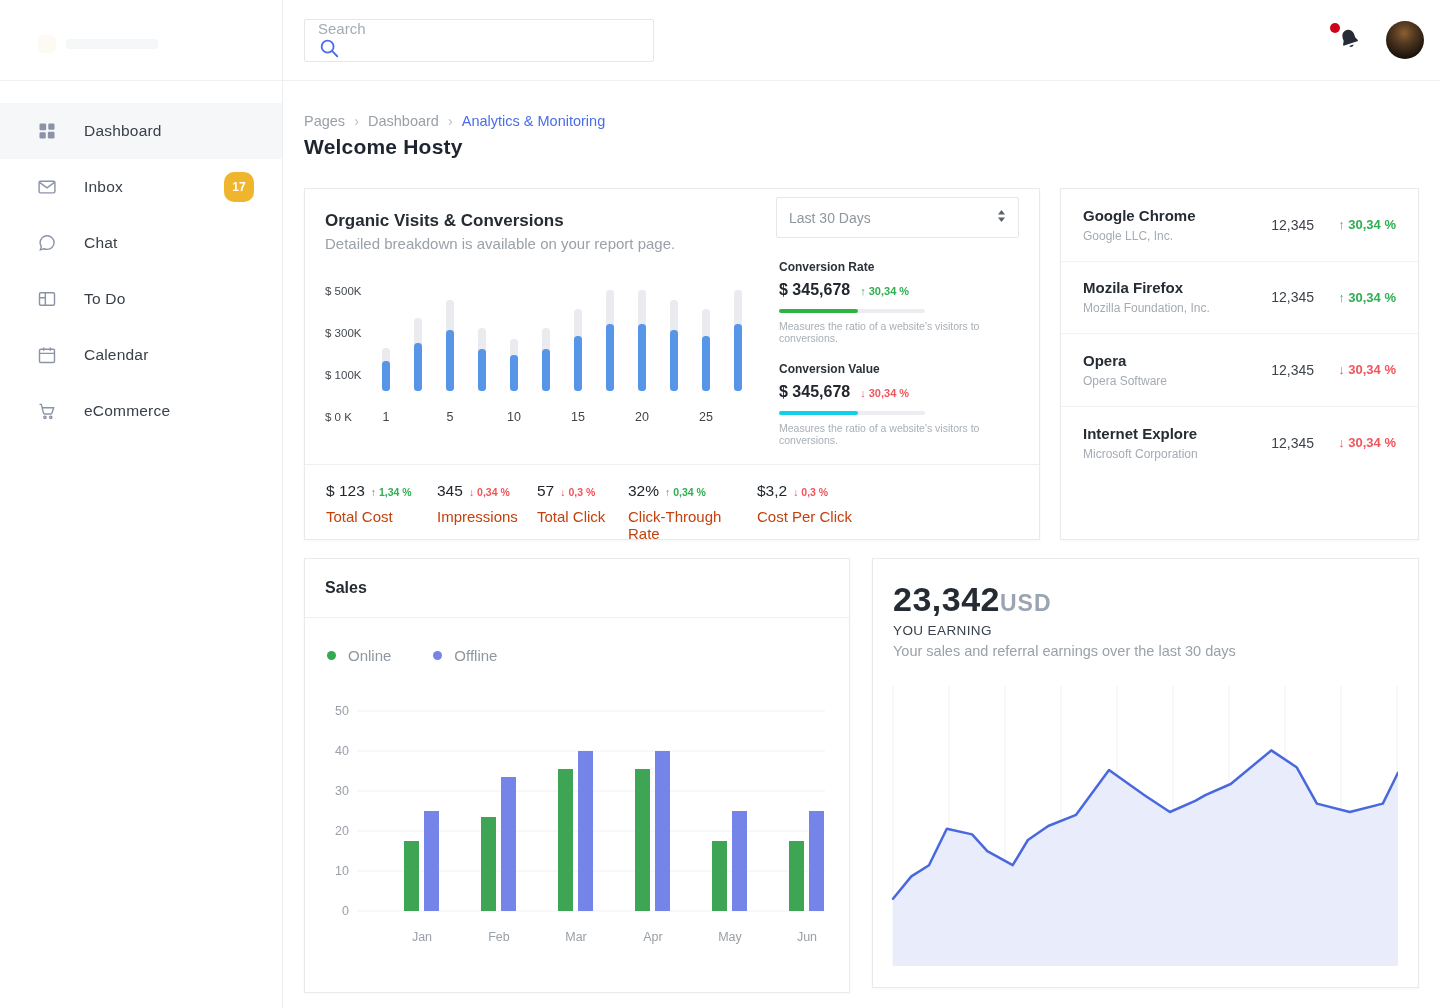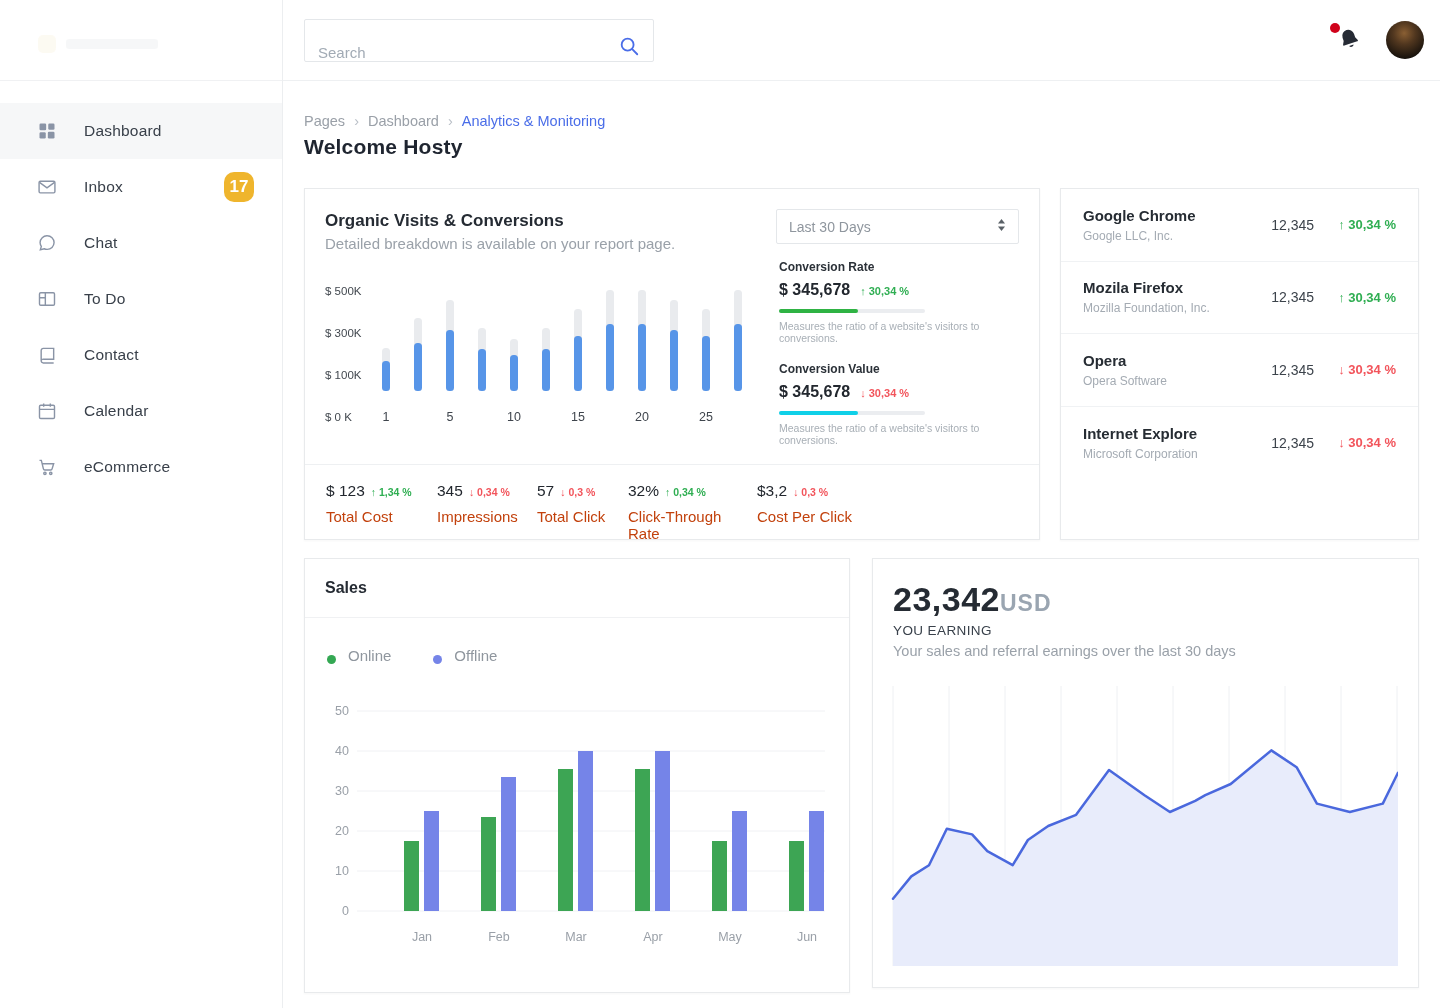--- a/index.html
+++ b/index.html
@@ -15,29 +15,29 @@
                 display:flex; align-items:center; gap:10px; }
   .logo-ghost .mark { width:18px; height:18px; border-radius:5px; background:#d9a514; }
   .logo-ghost .bar  { flex:1; height:10px; border-radius:3px; background:#6c7684; }
   .side-nav { padding-top:22px; }
   .side-item { height:56px; display:flex; align-items:center; padding:0 28px 0 37px;
                cursor:pointer; }
   .side-item.active { background:#f6f7f8; }
   .side-icon { width:20px; height:20px; margin-right:27px; display:flex; align-items:center; }
   .side-label { font-size:15.5px; color:#39404a; letter-spacing:.2px; }
   .side-badge { margin-left:auto; min-width:30px; height:30px; border-radius:10px;
-                color:#fff; font-size:17px; font-weight:bold; display:flex;
+                color:#fff; font-size:12px; font-weight:bold; display:flex;
                 align-items:center; justify-content:center; }
 
   
   .topbar { position:absolute; left:283px; right:0; top:0; height:81px; background:#fff;
             border-bottom:1px solid #eef0f2; z-index:1; }
   .search-box { position:absolute; left:21px; top:19px; width:350px; height:43px;
                 border:1px solid #e4e7ea; border-radius:2px; display:flex;
-                align-items:flex-end; padding:0 13px; background:#fff; }
+                align-items:flex-start; padding:0 13px; background:#fff;flex-direction:column; }
   .search-box input { border:none; outline:none; flex:1; font-size:15px; color:#3a414b;
                       font-family:"Liberation Sans", sans-serif; background:transparent; }
   .search-box input::placeholder { color:#a2abb5; }
   .bell-wrap { position:absolute; right:77px; top:27px; width:26px; height:26px; cursor:pointer; }
   .bell-dot { position:absolute; left:-7px; top:-4px; width:10px; height:10px;
               border-radius:50%; }
   .avatar { position:absolute; right:16px; top:21px; width:38px; height:38px; border-radius:50%;
             background:radial-gradient(circle at 48% 32%, #8a5f33 0%, #51371f 34%, #16110c 78%);
             cursor:pointer; }
 
@@ -50,21 +50,21 @@
   .page-title { position:absolute; left:21px; top:54px; font-size:21px; font-weight:bold;
                 color:#1f2530; letter-spacing:.2px; }
 
   .card { position:absolute; background:#fff; border:1px solid #e8eaec;
           box-shadow:0 1px 2px rgba(40,50,60,.04); }
 
   
   .organic-card { left:21px; top:107px; width:736px; height:352px; }
   .oc-title { position:absolute; left:20px; top:22px; font-size:17px; font-weight:bold; color:#252b33; }
   .oc-sub { position:absolute; left:20px; top:46px; font-size:15px; color:#9aa1a9; }
-  .oc-select { position:absolute; right:20px; top:20px; width:243px; height:35px;
+  .oc-select { position:absolute; right:20px; top:8px; width:243px; height:41px;
                border:1px solid #e4e7ea; border-radius:2px; display:flex; align-items:center;
                justify-content:space-between; padding:0 12px; cursor:pointer; }
   .oc-select span { font-size:14px; color:#8f969e; }
   .oc-chart { position:absolute; left:20px; top:92px; }
   .oc-metrics { position:absolute; left:474px; top:71px; width:242px; }
   .metric + .metric { margin-top:18px; }
   .m-label { font-size:12px; font-weight:bold; color:#2b3138; }
   .m-row { margin-top:7px; display:flex; align-items:baseline; gap:10px; }
   .m-value { font-size:16px; font-weight:bold; color:#22272e; }
   .m-change { font-size:11px; font-weight:bold; }
@@ -92,21 +92,21 @@
   .sub-company { margin-top:5px; font-size:12px; color:#a4abb3; }
   .sub-count { width:52px; text-align:right; font-size:14px; color:#3c434b; }
   .sub-change { width:82px; text-align:right; font-size:13px; font-weight:bold; }
 
   
   .sales-card { left:21px; top:477px; width:546px; height:435px; }
   .sales-header { height:59px; display:flex; align-items:center; padding:0 20px;
                   font-size:16px; font-weight:bold; color:#252b33;
                   border-bottom:1px solid #f0f1f3; }
   .sales-legend { position:absolute; left:22px; top:88px; display:flex; gap:42px; }
-  .leg-item { display:flex; align-items:flex-end; gap:12px; }
+  .leg-item { display:flex; align-items:center; gap:12px; }
   .leg-dot { width:9px; height:9px; border-radius:50%; }
   .leg-label { font-size:15px; color:#8f969e; }
   .sales-chart { position:absolute; left:14px; top:135px; }
 
   
   .earning-card { left:589px; top:477px; width:547px; height:430px; }
   .earn-amount { position:absolute; left:20px; top:21px; font-size:34px; font-weight:bold;
                  color:#252b33; letter-spacing:.5px; }
   .earn-usd { font-size:23px; font-weight:bold; color:#9aa5b1; letter-spacing:1px; }
   .earn-label { position:absolute; left:20px; top:64px; font-size:13.5px; color:#39414b;
@@ -164,29 +164,20 @@
           <span class="side-label">Chat</span>
         </div>
         <div class="side-item">
           <span class="side-icon">
             <svg viewBox="0 0 24 24" width="20" height="20" fill="none" stroke="#8a94a6" stroke-width="1.7">
               <rect x="3" y="4.5" width="18" height="15" rx="1.5"></rect>
               <path d="M10 4.5v15M3 10.5h7"></path>
             </svg>
           </span>
           <span class="side-label">To Do</span>
-        </div>
-        <div class="side-item">
-          <span class="side-icon">
-            <svg viewBox="0 0 24 24" width="20" height="20" fill="none" stroke="#8a94a6" stroke-width="1.7">
-              <path d="M5 19V6.5A2.5 2.5 0 0 1 7.5 4H20v13H7.5A2.5 2.5 0 0 0 5 19z"></path>
-              <path d="M5 19a2.5 2.5 0 0 0 2.5 2.5H20"></path>
-            </svg>
-          </span>
-          <span class="side-label">Contact</span>
         </div>
         <div class="side-item">
           <span class="side-icon">
             <svg viewBox="0 0 24 24" width="20" height="20" fill="none" stroke="#8a94a6" stroke-width="1.7">
               <rect x="3" y="5" width="18" height="16" rx="1.5"></rect>
               <path d="M8 3v4M16 3v4M3 10h18"></path>
             </svg>
           </span>
           <span class="side-label">Calendar</span>
         </div>

